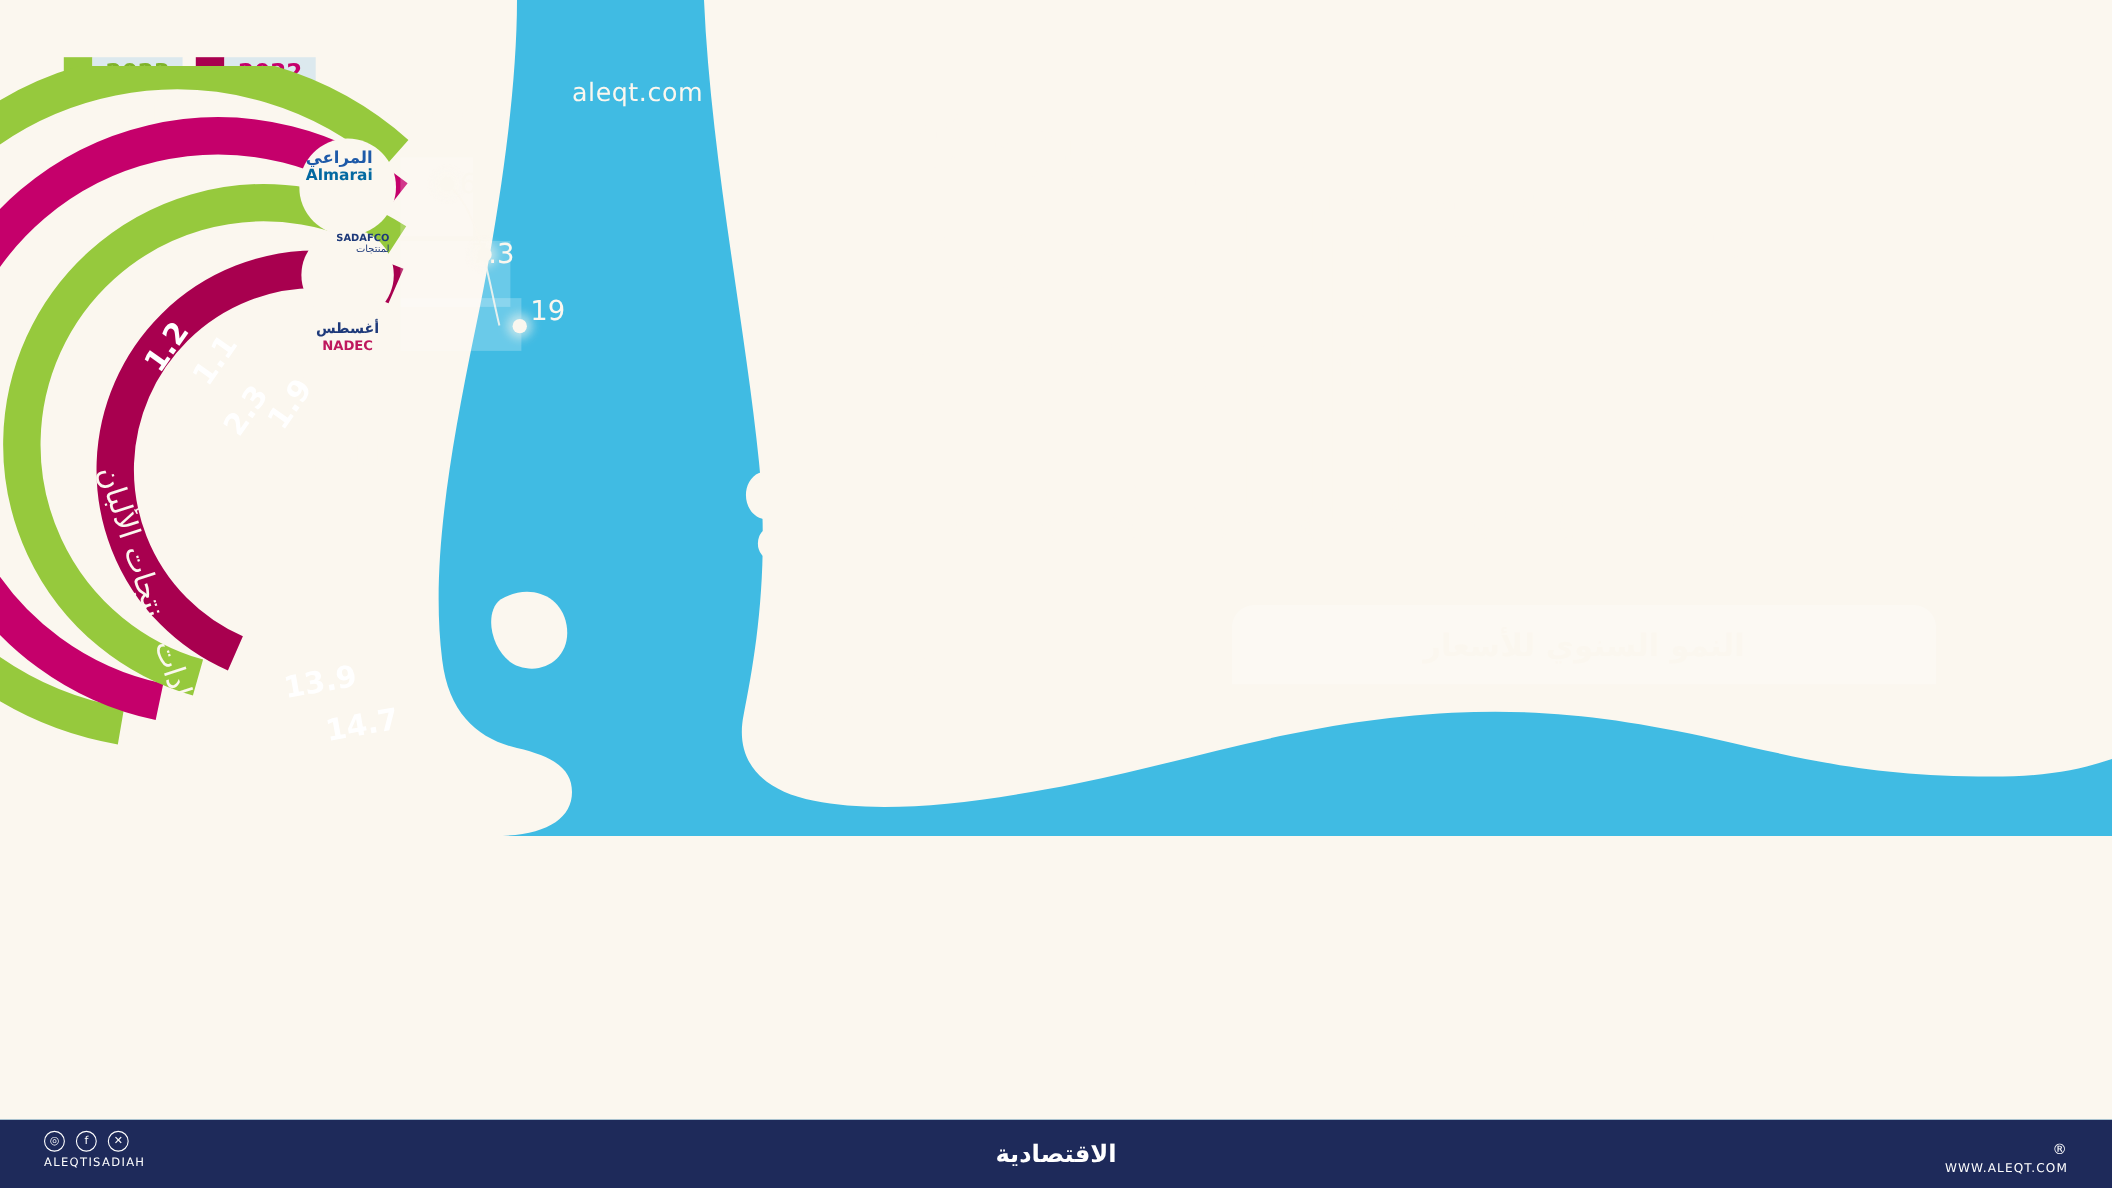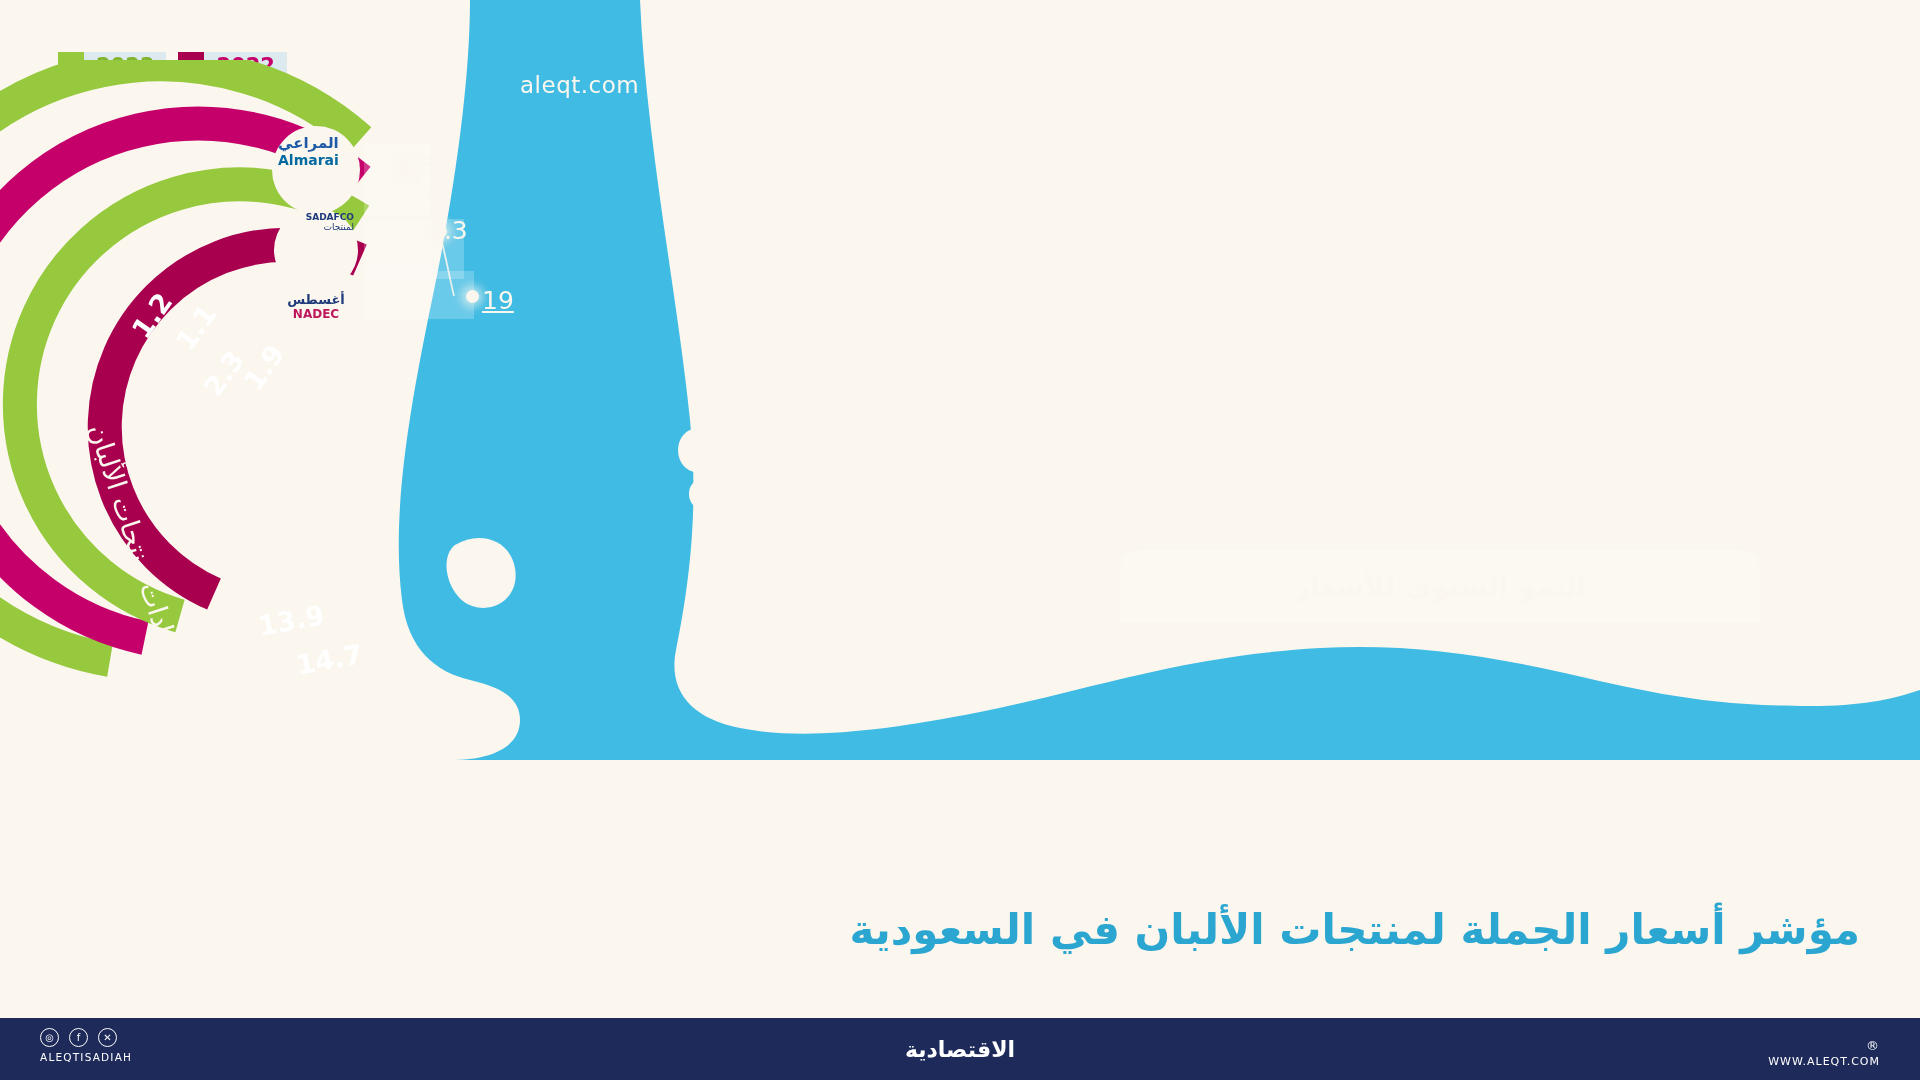--- a/index.html
+++ b/index.html
@@ -153,21 +153,21 @@
   <div class="gbar" style="left:364px;top:219px;width:100px;height:60px;"></div>
   <div class="gbar" style="left:364px;top:271px;width:110px;height:48px;"></div>
   <svg class="gline" width="160" height="180">
     <path d="M26,17 C56,40 62,96 74,146" fill="none" stroke="#FBF7EF" stroke-width="1.8" opacity=".85"></path>
   </svg>
   <div class="gdot" style="left:400px;top:161px;"></div>
   <div class="gdot" style="left:434px;top:225px;"></div>
   <div class="gdot" style="left:466px;top:290px;"></div>
   <div class="gval" style="left:418px;top:152px;">6</div>
   <div class="gval" style="left:428px;top:216px;">7.3</div>
-  <div class="gval" style="left:482px;top:286px;text-decoration:underline;">19</div>
+  <div class="gval" style="left:482px;top:268px;">19</div>
 
   <div class="pct-sign">%</div>
   <div class="cheese-wrap"></div>
   <svg width="820" height="420" style="position:absolute;left:800px;top:120px" id="cheese-svg">
       <path d="M18,24
       q4,-6 12,-6 q10,0 12,7 q2,7 12,7 q10,0 12,-7 q2,-7 12,-7 q8,0 10,6
       L78,24 L78,350
       q-3,6 -11,6 q-9,0 -11,-7 q-2,-7 -11,-7 q-9,0 -11,7 q-2,7 -11,7 q-8,0 -11,-6
       L18,350 Z" fill="none" stroke="#FBF7EF" stroke-width="2.1"></path>
       <ellipse cx="35.6" cy="126" rx="13" ry="10.66" fill="none" stroke="#FBF7EF" stroke-width="2"></ellipse>
@@ -290,21 +290,20 @@
       <div class="cmon" style="left: 1484px; top: 492px; transform: rotate(-90deg); transform-origin: left top;">سبتمبر</div>
       <div class="cmon" style="left: 1562.5px; top: 492px; transform: rotate(-90deg); transform-origin: left top;">أكتوبر</div>
     </div>
 
   <div class="during">خلال 2023</div>
 
   <div class="anno-box">
     <span>النمو السنوي للأسعار</span>
   </div>
 
-  <div class="main-title">مؤشر أسعار الجملة لمنتجات الألبان في السعودية</div>
 
   <div class="footer">
     <div class="footer-left">
       <div class="social">
         <span>◎</span>
         <span>f</span>
         <span>✕</span>
       </div>
       <div class="fl-text">ALEQTISADIAH</div>
     </div>

